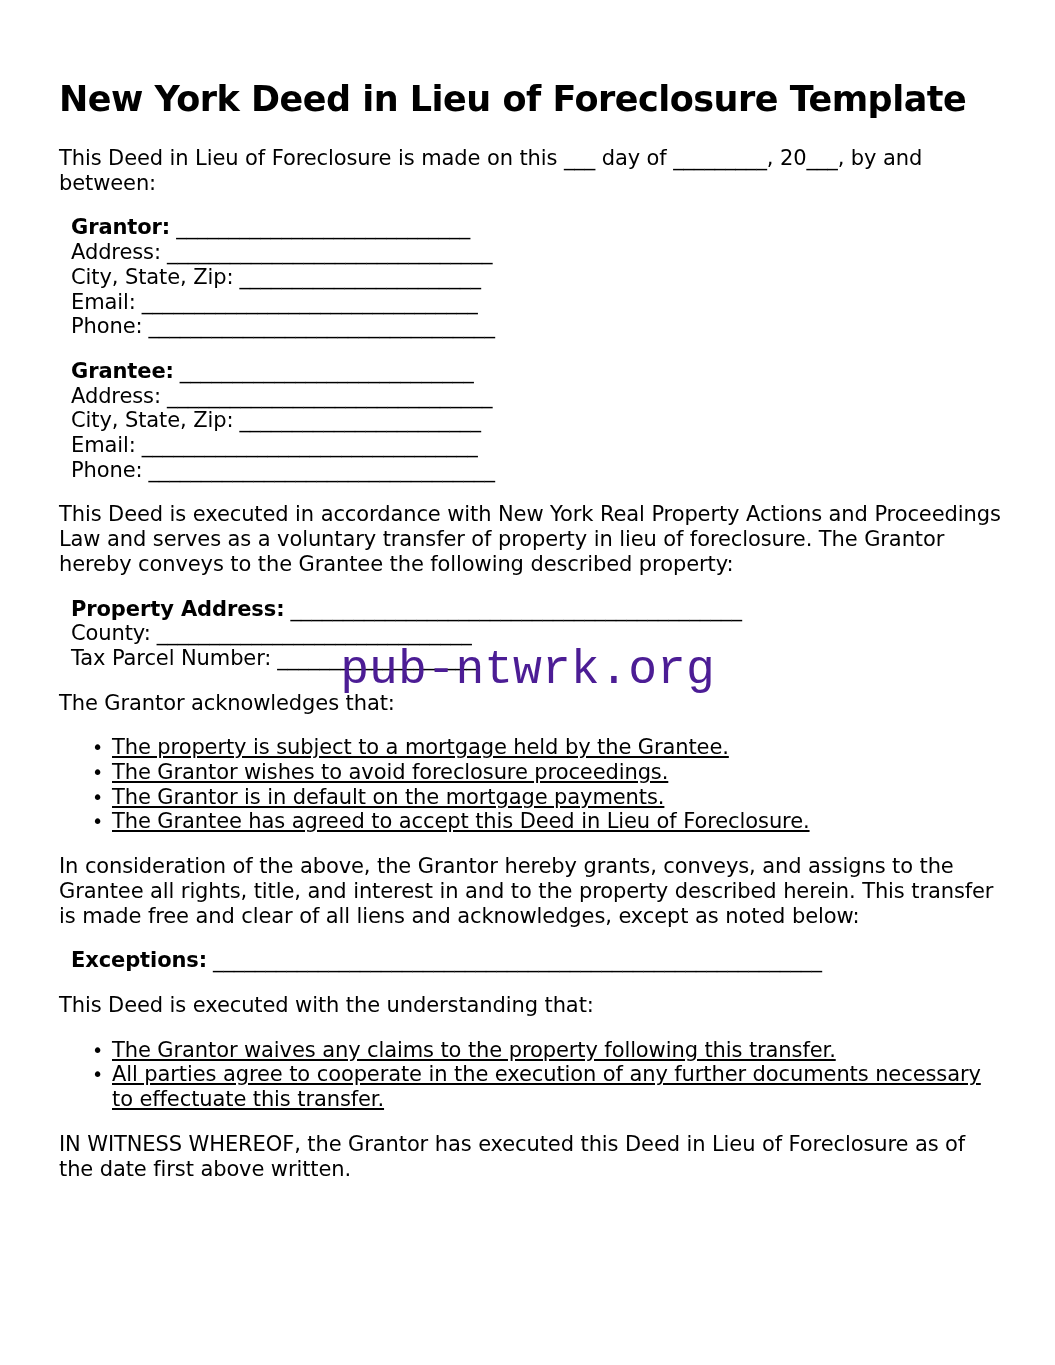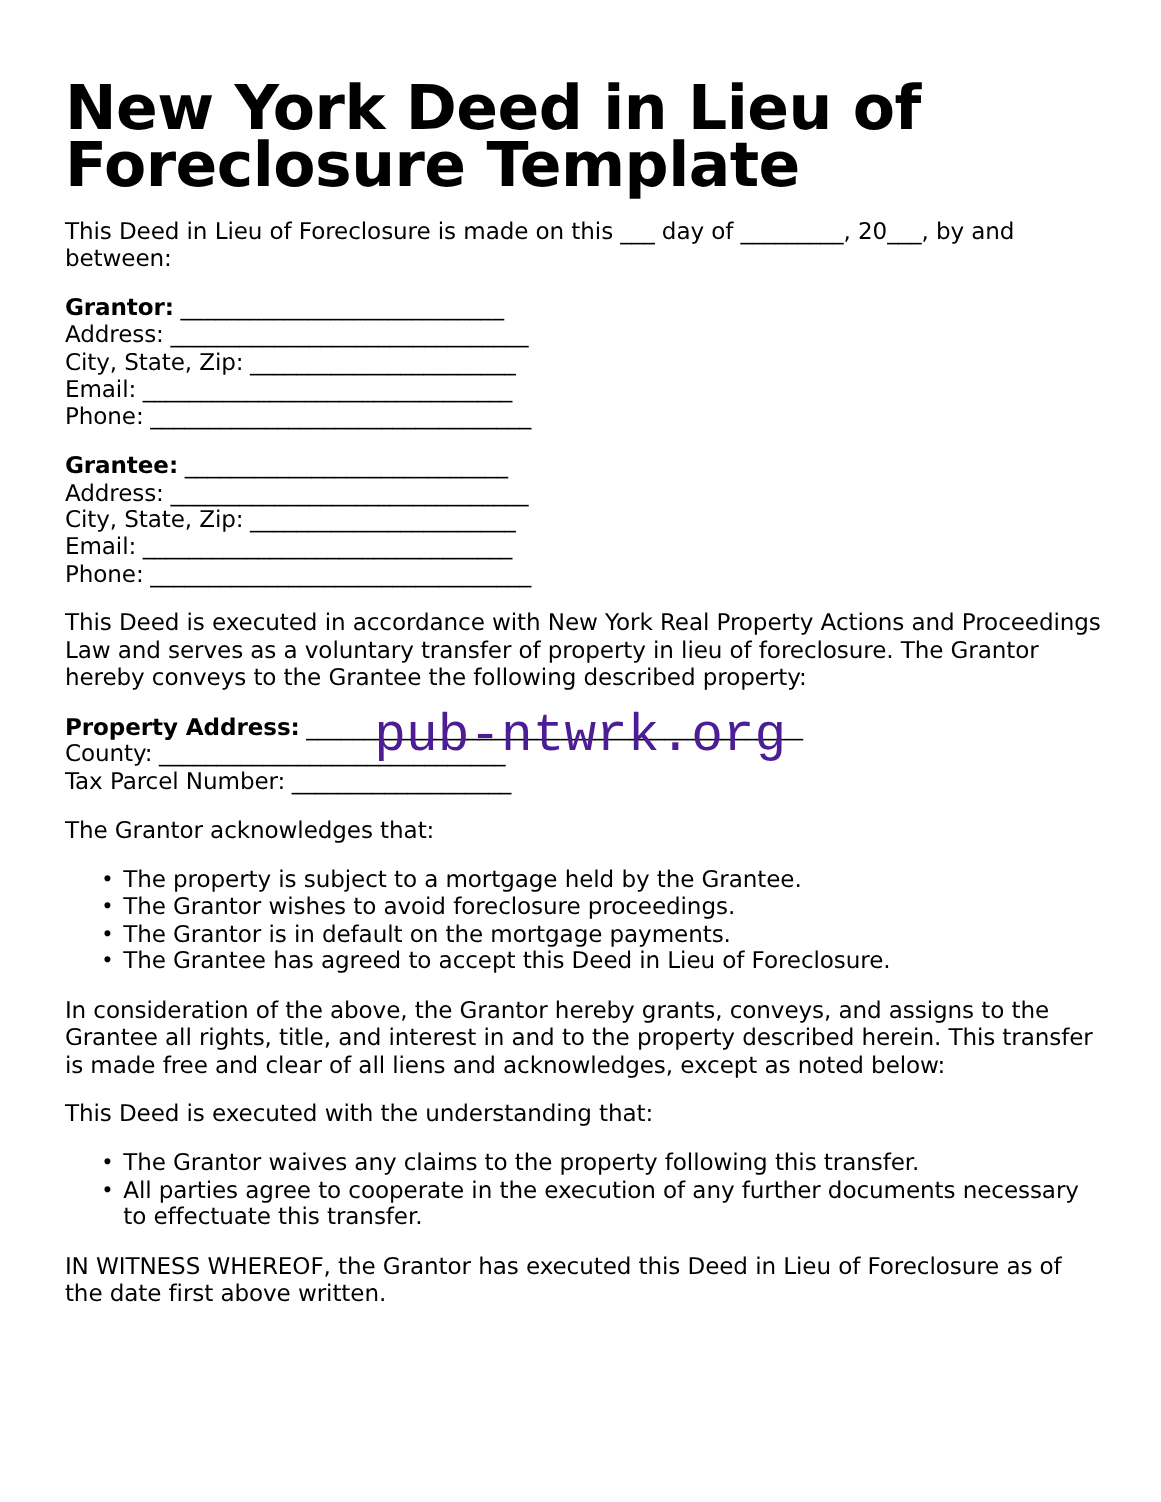--- a/index.html
+++ b/index.html
@@ -16,44 +16,45 @@
     font-size: 21px;
     line-height: 24.7px;
     letter-spacing: -0.1px;
   }
   .doc {
     padding: 73px 41px 40px 59px;
   }
   h1.title {
     font-family: "DejaVu Sans", sans-serif;
     font-weight: bold;
-    font-size: 56px;
+    font-size: 35px;
     line-height: 52px;
     letter-spacing: -0.5px;
     margin: 0 0 21px 0;
     max-width: 955px;
   }
   .para { margin: 0 0 20px 0; }
   .line { white-space: nowrap; }
   .fieldgroup { margin: 0 0 20px 0; }
-  .fieldrow { white-space: nowrap; }
+  .fieldrow { white-space: nowrap; margin-left: 12px; }
   .b { font-weight: bold; }
   .blank {
     margin-left: 6px;
     white-space: pre;
     letter-spacing: 0;
   }
   ul.bullets {
     margin: 0 0 20px 33px;
     padding: 0;
     list-style: none;
   }
   ul.bullets li {
     position: relative;
     padding-left: 20px;
+    text-decoration: underline;
   }
   ul.bullets li::before {
     content: "\2022";
     position: absolute;
     left: 0;
     top: 0;
     font-size: 19px;
   }
   .watermark {
     position: absolute;
@@ -125,20 +126,23 @@
         <div class="line">The Grantee has agreed to accept this Deed in Lieu of Foreclosure.</div>
       </li>
   </ul>
 
   <div class="para">
     <div class="line">In consideration of the above, the Grantor hereby grants, conveys, and assigns to the</div>
     <div class="line">Grantee all rights, title, and interest in and to the property described herein. This transfer</div>
     <div class="line">is made free and clear of all liens and acknowledges, except as noted below:</div>
   </div>
 
+  <div class="fieldgroup">
+    <div class="fieldrow"><span class="b">Exceptions:</span><span class="blank">__________________________________________________________</span></div>
+  </div>
 
   <div class="para">This Deed is executed with the understanding that:</div>
 
   <ul class="bullets">
     <li>
         <div class="line">The Grantor waives any claims to the property following this transfer.</div>
       </li>
     <li>
       <div class="line">All parties agree to cooperate in the execution of any further documents necessary</div>
       <div class="line">to effectuate this transfer.</div>

